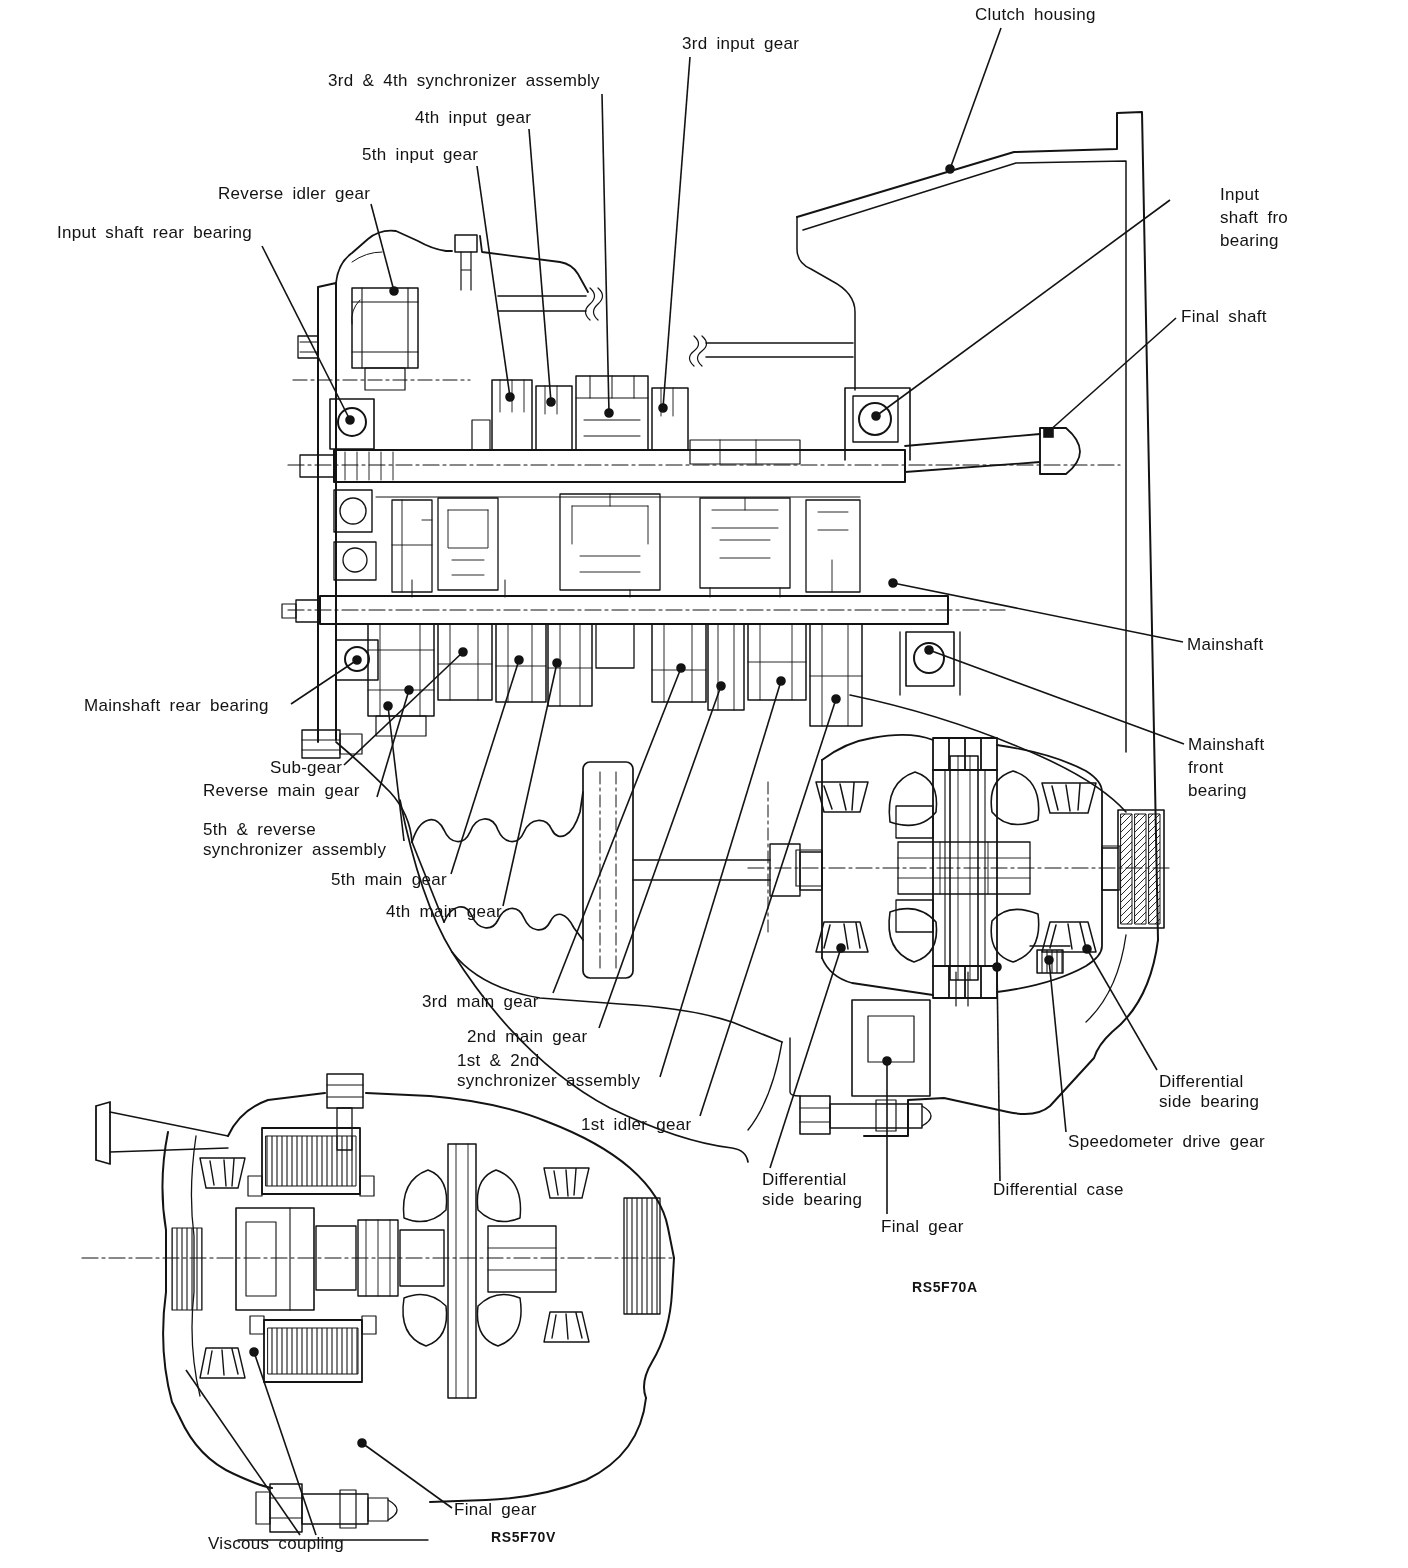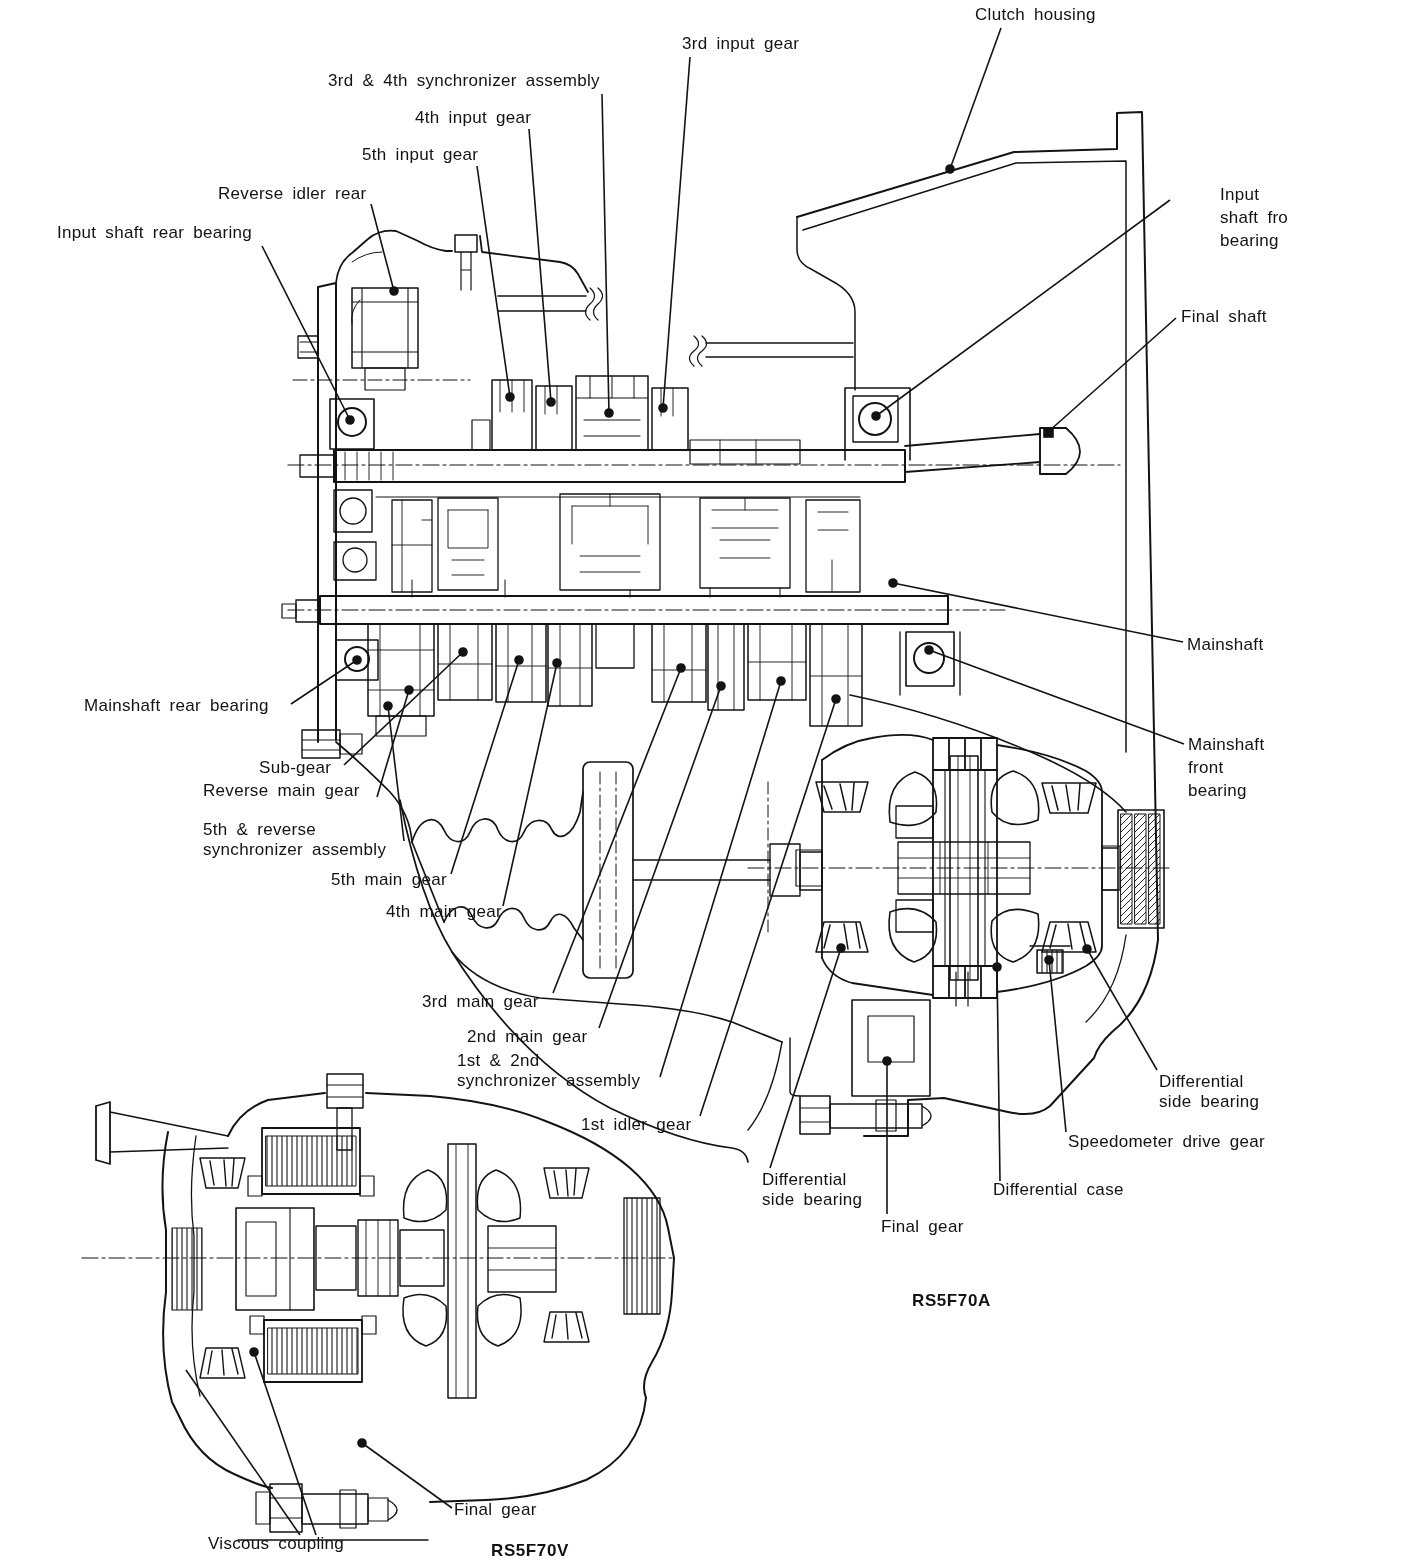--- a/index.html
+++ b/index.html
@@ -2,21 +2,21 @@
 <html><head>
 <meta charset="utf-8">
 <style>
   html,body{margin:0;padding:0;background:#ffffff;}
   #page{position:relative;width:1288px;height:1568px;background:#fff;overflow:hidden;
         font-family:"Liberation Sans",sans-serif;}
   svg{position:absolute;left:0;top:0;}
   .lbl{position:absolute;font-size:17px;line-height:1.35;color:#131313;white-space:nowrap;
        letter-spacing:.3px;word-spacing:4px;}
   .tight{line-height:1.18;}
-  .model{font-weight:bold;font-size:17px;letter-spacing:.6px;margin-top:12px;}
+  .model{font-weight:bold;font-size:14px;letter-spacing:.6px;}
 </style>
 </head>
 <body>
 
 <div id="page">
 
 <svg width="1408" height="1568" viewBox="0 0 1408 1568">
   <defs>
     <pattern id="hv" width="5" height="10" patternUnits="userSpaceOnUse">
       <path d="M2,0 V10" stroke="#131313" stroke-width="1.1"></path>
@@ -427,38 +427,38 @@
           <circle cx="362" cy="1443" r="4"></circle>
         </g>
   </g>
 </svg>
 
   <div class="lbl" style="left:975px;top:4px">Clutch housing</div>
   <div class="lbl" style="left:682px;top:33px">3rd input gear</div>
   <div class="lbl" style="left:328px;top:70px">3rd &amp; 4th synchronizer assembly</div>
   <div class="lbl" style="left:415px;top:107px">4th input gear</div>
   <div class="lbl" style="left:362px;top:144px">5th input gear</div>
-  <div class="lbl" style="left:218px;top:183px">Reverse idler rear</div>
+  <div class="lbl" style="left:218px;top:183px">Reverse idler gear</div>
   <div class="lbl" style="left:57px;top:222px">Input shaft rear bearing</div>
 
   <div class="lbl" style="left:1220px;top:184px">
     <div>Input</div>
     <div>shaft front</div>
     <div>bearing</div>
   </div>
   <div class="lbl" style="left:1181px;top:306px">Final shaft</div>
   <div class="lbl" style="left:1187px;top:634px">Mainshaft</div>
   <div class="lbl" style="left:1188px;top:734px">
     <div>Mainshaft</div>
     <div>front</div>
     <div>bearing</div>
   </div>
 
   <div class="lbl" style="left:84px;top:695px">Mainshaft rear bearing</div>
-  <div class="lbl" style="left:259px;top:757px">Sub-gear</div>
+  <div class="lbl" style="left:270px;top:757px">Sub-gear</div>
   <div class="lbl" style="left:203px;top:780px">Reverse main gear</div>
   <div class="lbl tight" style="left:203px;top:820px">
     <div>5th &amp; reverse</div>
     <div>synchronizer assembly</div>
   </div>
   <div class="lbl" style="left:331px;top:869px">5th main gear</div>
   <div class="lbl" style="left:386px;top:901px">4th main gear</div>
   <div class="lbl" style="left:422px;top:991px">3rd main gear</div>
   <div class="lbl" style="left:467px;top:1026px">2nd main gear</div>
   <div class="lbl tight" style="left:457px;top:1051px">

